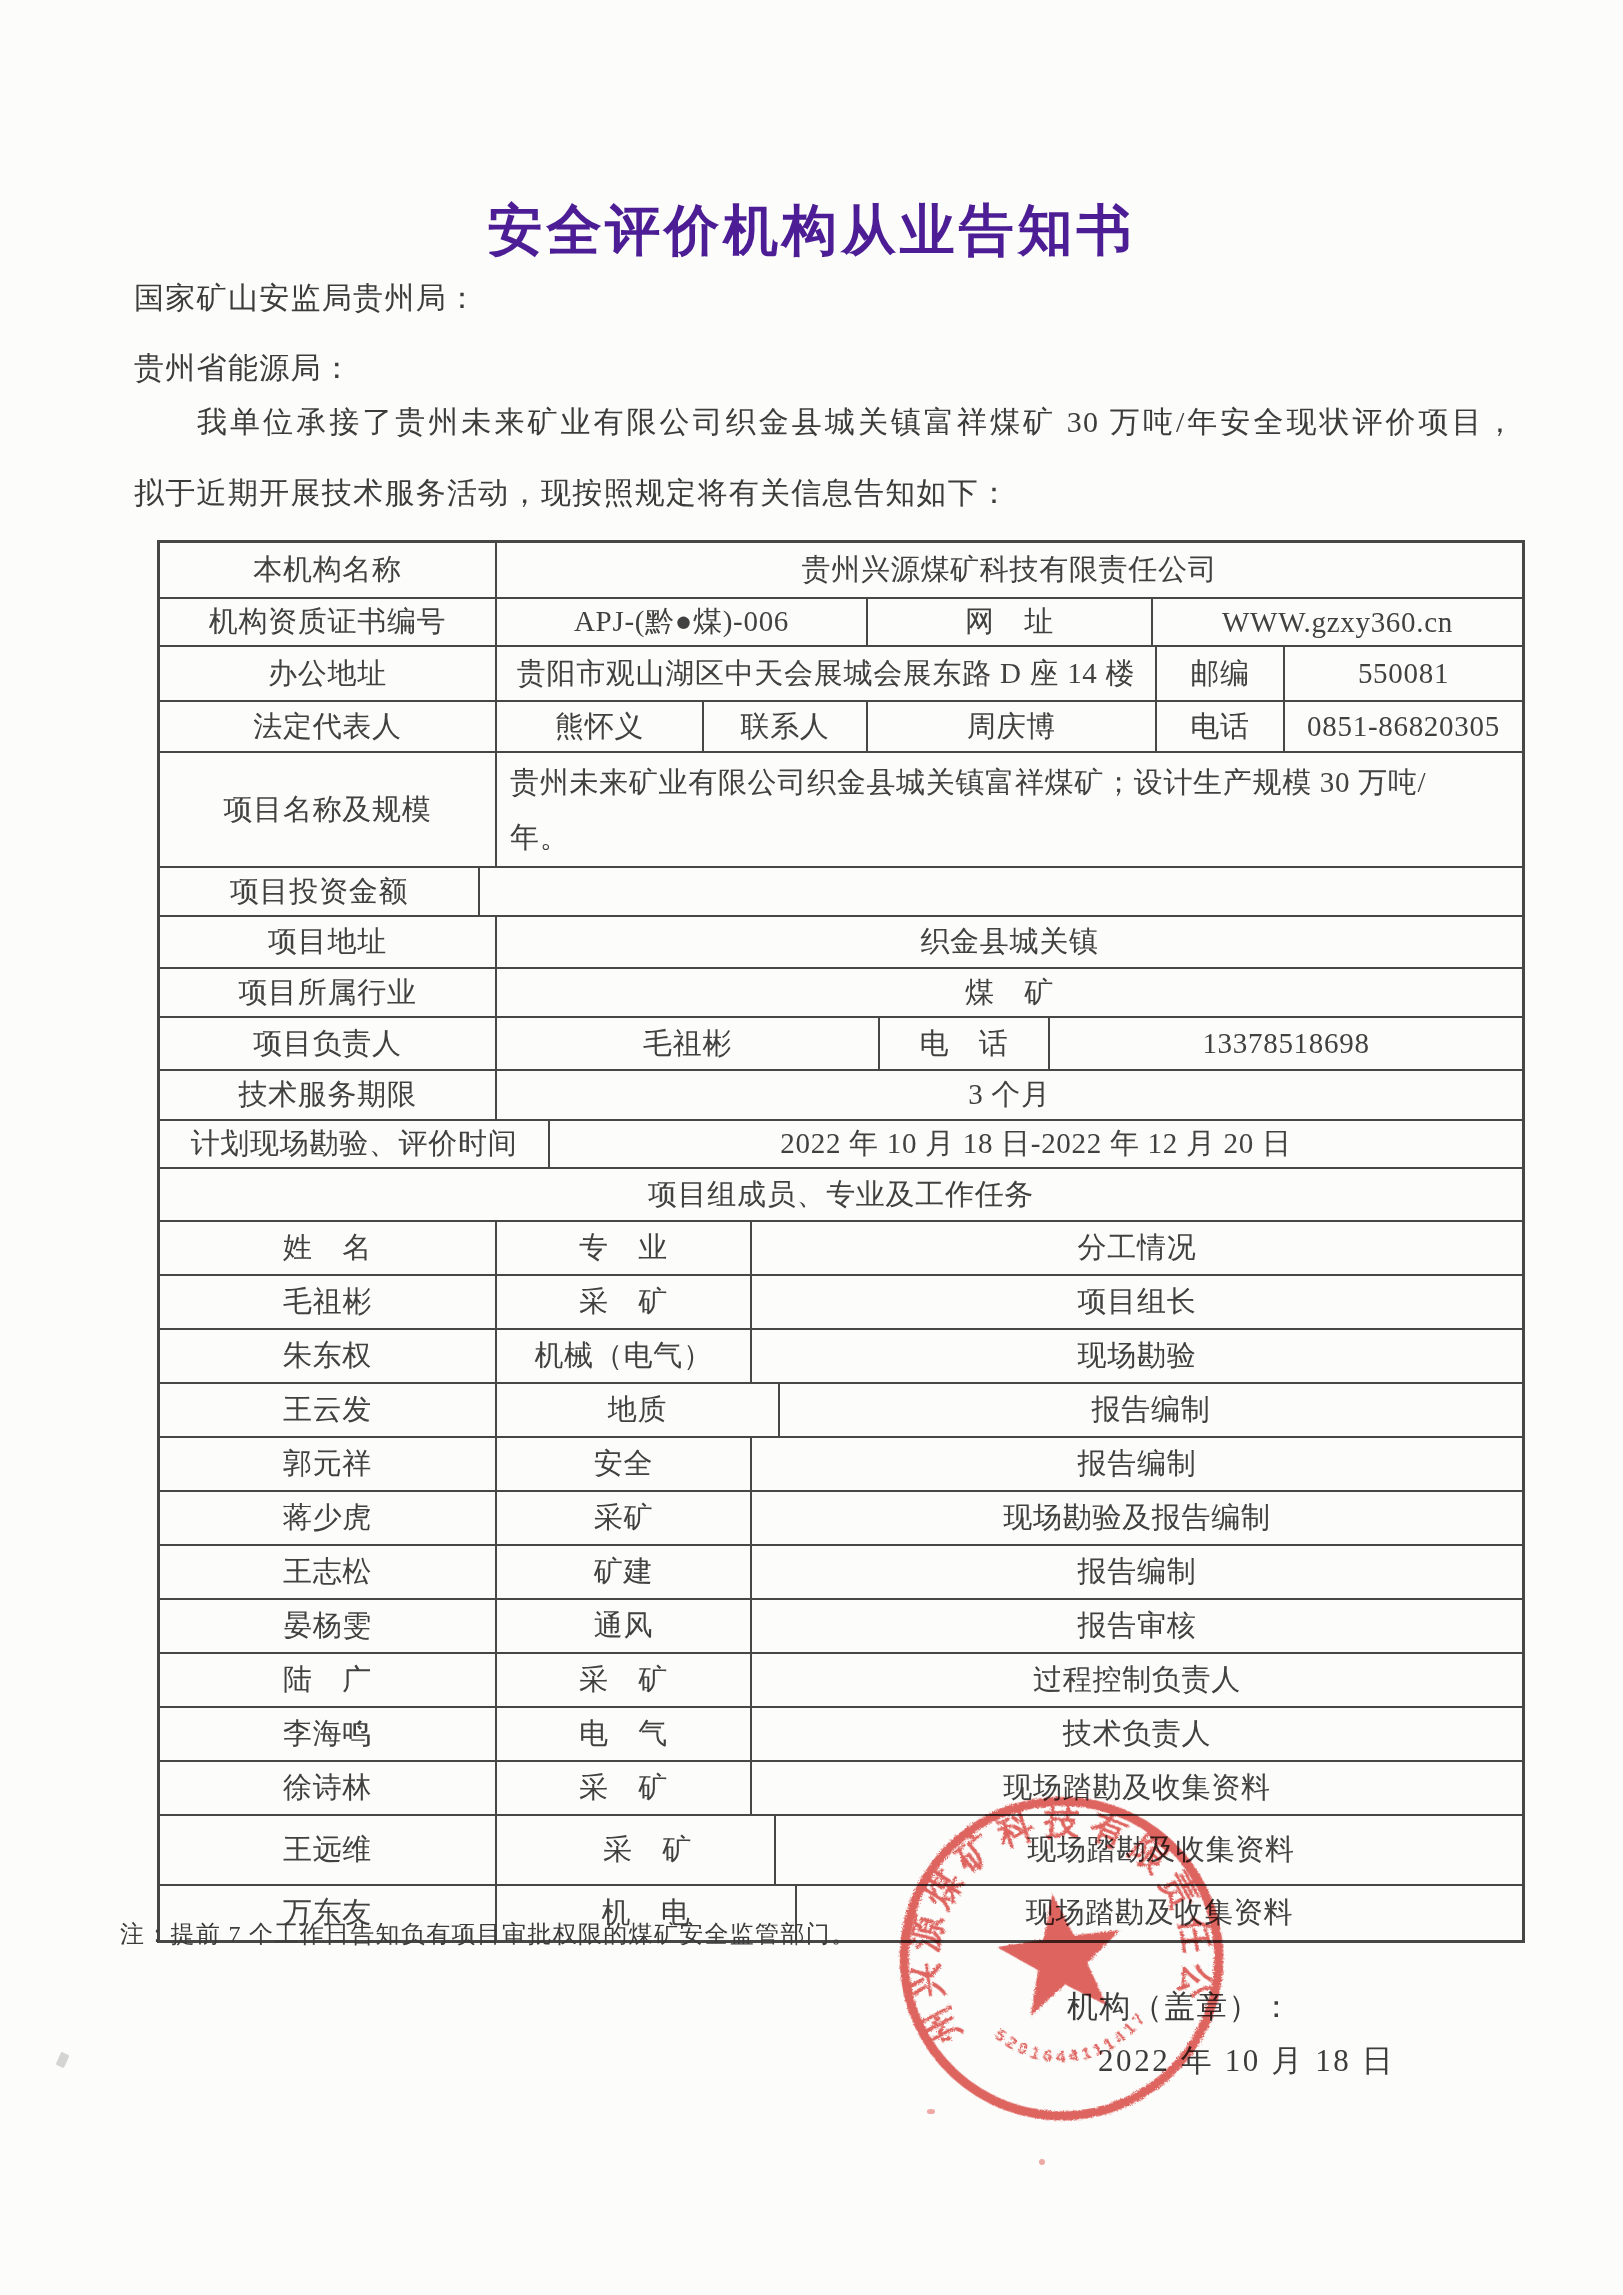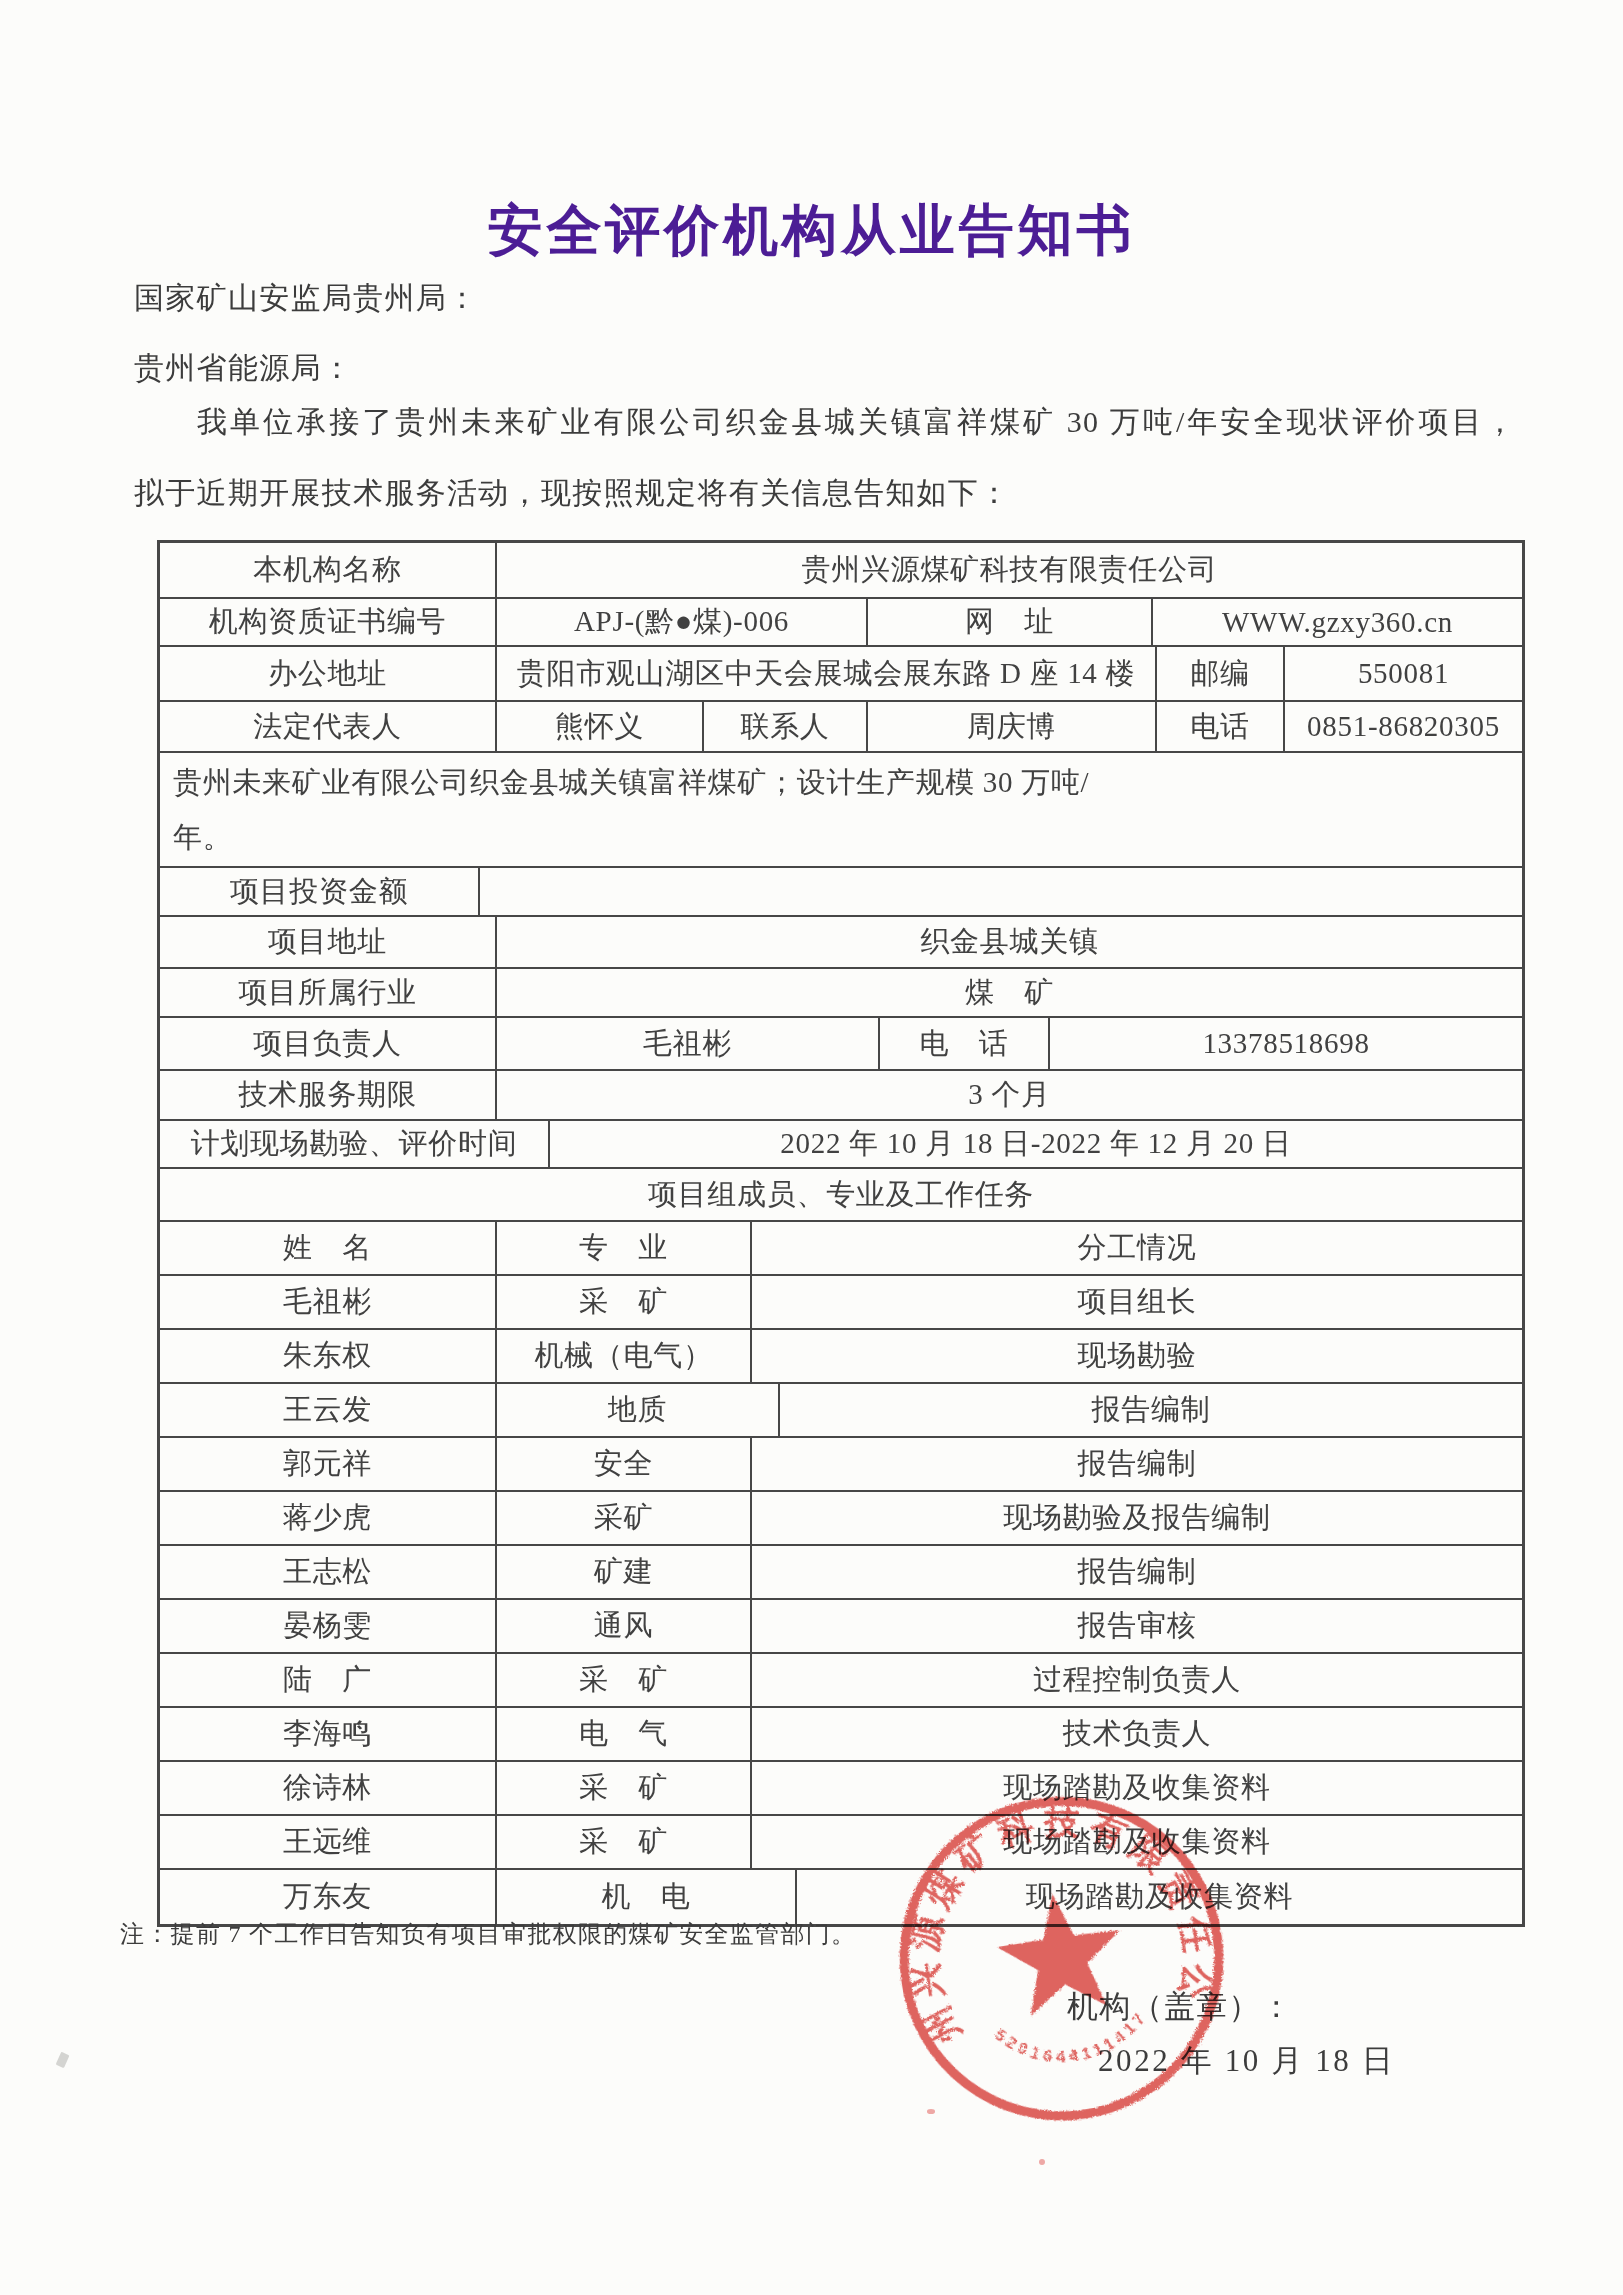--- a/index.html
+++ b/index.html
@@ -81,20 +81,21 @@
       </div>
       <div class="t-row" style="height: 51px;">
         <div class="t-cell" style="width: 337px;">法定代表人</div>
         <div class="t-cell" style="width: 207px;">熊怀义</div>
         <div class="t-cell" style="width: 164px;">联系人</div>
         <div class="t-cell" style="width: 289px;">周庆博</div>
         <div class="t-cell" style="width: 128px;">电话</div>
         <div class="t-cell grow">0851-86820305</div>
       </div>
       <div class="t-row" style="height: 115px;">
+        <div class="t-cell" style="width: 337px;">项目名称及规模</div>
         <div class="t-cell grow left">
           <div class="cell-lines">
             <span class="cell-line">贵州未来矿业有限公司织金县城关镇富祥煤矿；设计生产规模 30 万吨/</span>
             <span class="cell-line">年。</span>
           </div>
         </div>
       </div>
       <div class="t-row" style="height: 49px;">
         <div class="t-cell" style="width: 320px;">项目投资金额</div>
         <div class="t-cell grow"></div>
@@ -172,21 +173,21 @@
       <div class="t-row" style="height: 54px;">
         <div class="t-cell" style="width: 337px;">李海鸣</div>
         <div class="t-cell" style="width: 255px;">电　气</div>
         <div class="t-cell grow">技术负责人</div>
       </div>
       <div class="t-row" style="height: 54px;">
         <div class="t-cell" style="width: 337px;">徐诗林</div>
         <div class="t-cell" style="width: 255px;">采　矿</div>
         <div class="t-cell grow">现场踏勘及收集资料</div>
       </div>
-      <div class="t-row" style="height: 54px;">
+      <div class="t-row" style="height: 70px; gap: 24px;">
         <div class="t-cell" style="width: 337px;">王远维</div>
         <div class="t-cell" style="width: 255px;">采　矿</div>
         <div class="t-cell grow">现场踏勘及收集资料</div>
       </div>
       <div class="t-row" style="height: 54px;">
         <div class="t-cell" style="width: 337px;">万东友</div>
         <div class="t-cell" style="width: 300px;">机　电</div>
         <div class="t-cell grow">现场踏勘及收集资料</div>
       </div>
     </div>

